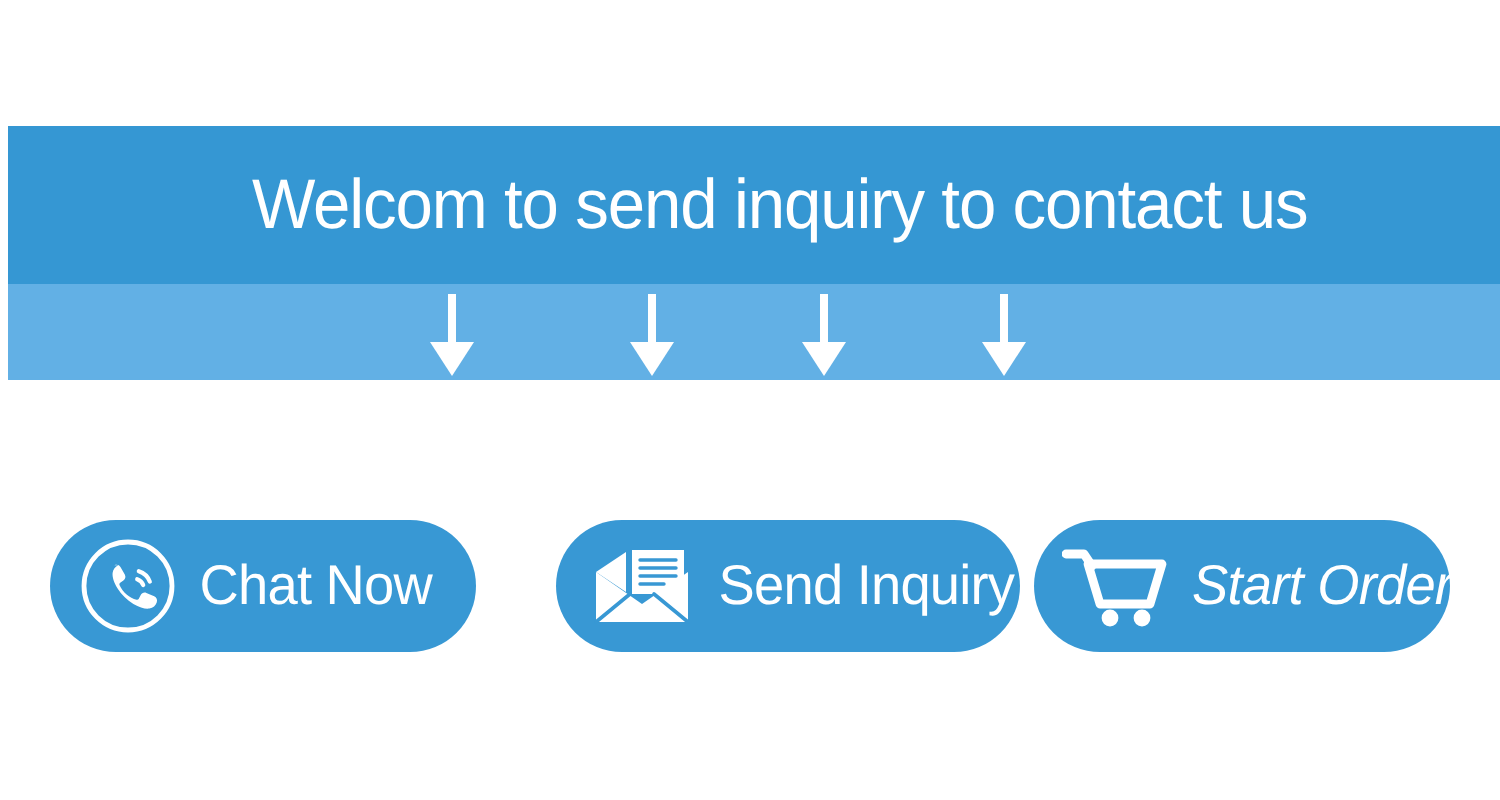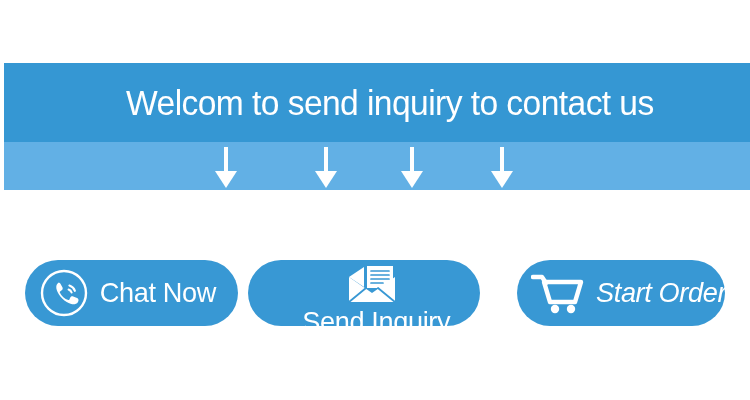--- a/index.html
+++ b/index.html
@@ -107,21 +107,21 @@
     height: 66px;
     background: #3898d4;
     border-radius: 33px;
     display: flex;
     align-items: center;
     box-sizing: border-box;
     cursor: pointer;
     user-select: none;
   }
   .cta-chat  { left: 25px;  width: 213px; padding-left: 14px; }
-  .cta-send  { left: 248px; width: 232px; padding-left: 16px; flex-direction: column; }
+  .cta-send  { left: 278px; width: 232px; padding-left: 16px; }
   .cta-order { left: 517px; width: 208px; padding-left: 14px; font-style: italic; }
 
   .cta-icon {
     flex: 0 0 auto;
     display: flex;
     align-items: center;
     justify-content: center;
   }
   .cta-icon-chat  { width: 50px; height: 50px; }
   .cta-icon-send  { width: 54px; height: 48px; }

